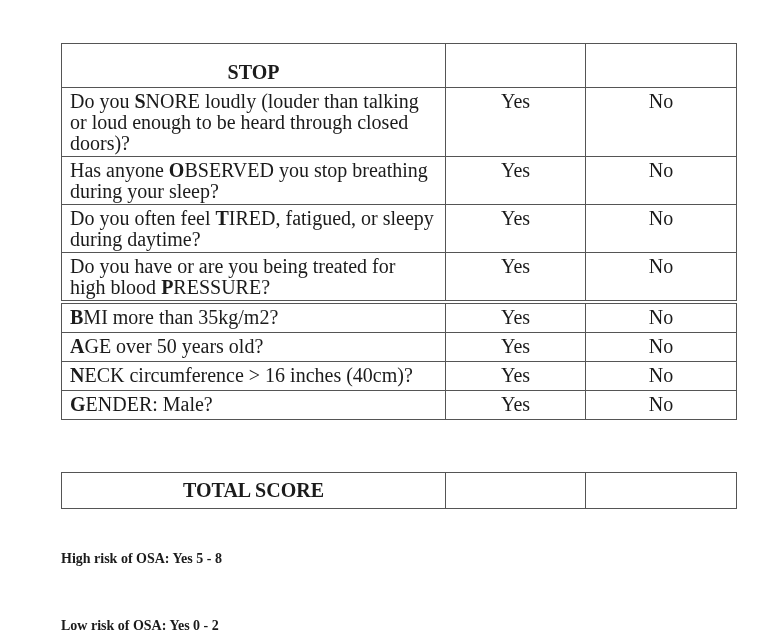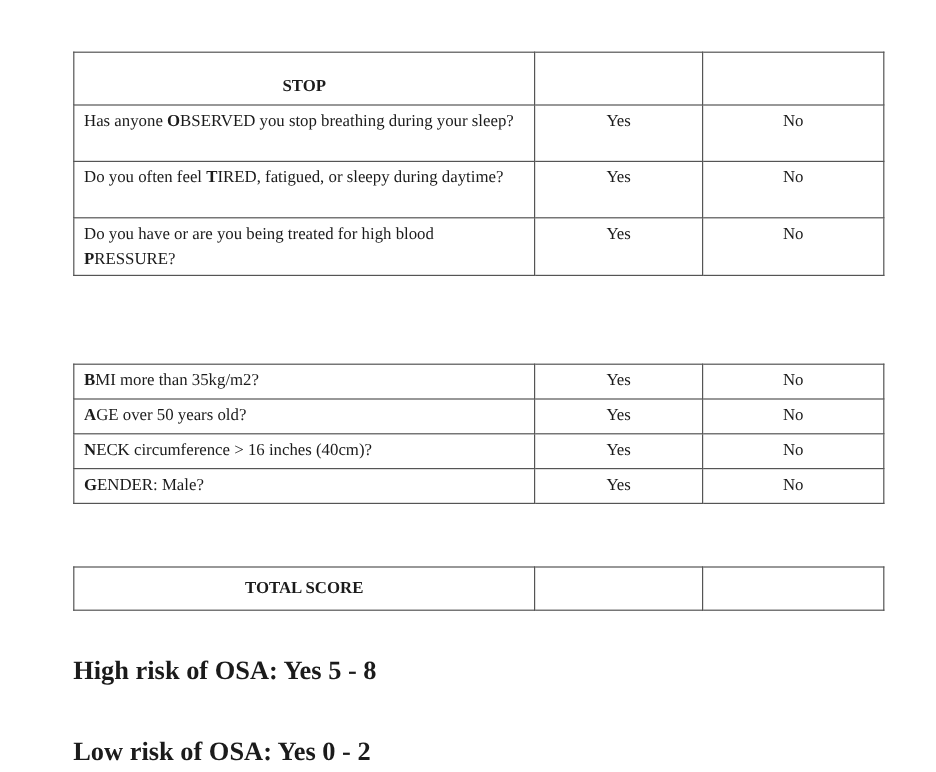--- a/index.html
+++ b/index.html
@@ -17,21 +17,21 @@
   }
   table.tbl {
     position: absolute;
     left: 61px;
     width: 675px;
     border-collapse: collapse;
     table-layout: fixed;
   }
   table.tbl td {
     border: 1px solid #555555;
-    font-size: 14px;
+    font-size: 20px;
     line-height: 21px;
     overflow: hidden;
   }
   col.c-q   { width: 384px; }
   col.c-yes { width: 140px; }
   col.c-no  { width: 151px; }
 
   #stop-table  { top: 43px; }
   #bang-table  { top: 303px; }
   #total-table { top: 472px; }
@@ -61,21 +61,21 @@
   td.q-cell b { font-weight: bold; }
   td.yn-cell {
     text-align: center;
     vertical-align: top;
     padding-top: 3px;
   }
   .risk-line {
     position: absolute;
     left: 61px;
     font-weight: bold;
-    font-size: 22px;
+    font-size: 14px;
     line-height: 22px;
     white-space: nowrap;
   }
   .risk-line.r1 { top: 548px; }
   .risk-line.r2 { top: 581px; }
   .risk-line.r3 { top: 615px; text-align: right; }
 </style>
 </head>
 <body>
 
@@ -85,20 +85,25 @@
     <colgroup>
         <col class="c-q">
         <col class="c-yes">
         <col class="c-no">
       </colgroup>
     <tbody>
       <tr class="hdr-row">
         <td class="h-cell">STOP</td>
         <td></td>
         <td></td>
+      </tr>
+      <tr class="q-row">
+        <td class="q-cell"><span>Do you </span><b>S</b><span>NORE loudly (louder than talking or loud enough to be heard through closed doors)?</span></td>
+        <td class="yn-cell">Yes</td>
+        <td class="yn-cell">No</td>
       </tr>
       <tr class="q-row">
         <td class="q-cell"><span>Has anyone </span><b>O</b><span>BSERVED you stop breathing during your sleep?</span></td>
         <td class="yn-cell">Yes</td>
         <td class="yn-cell">No</td>
       </tr>
       <tr class="q-row">
         <td class="q-cell"><span>Do you often feel </span><b>T</b><span>IRED, fatigued, or sleepy during daytime?</span></td>
         <td class="yn-cell">Yes</td>
         <td class="yn-cell">No</td>

